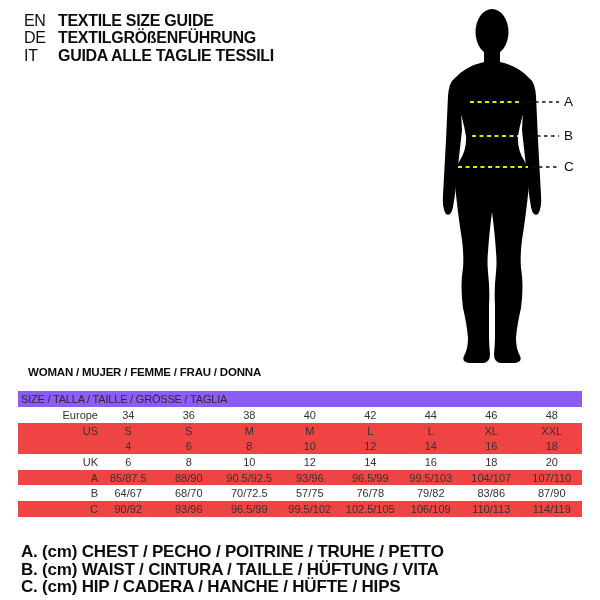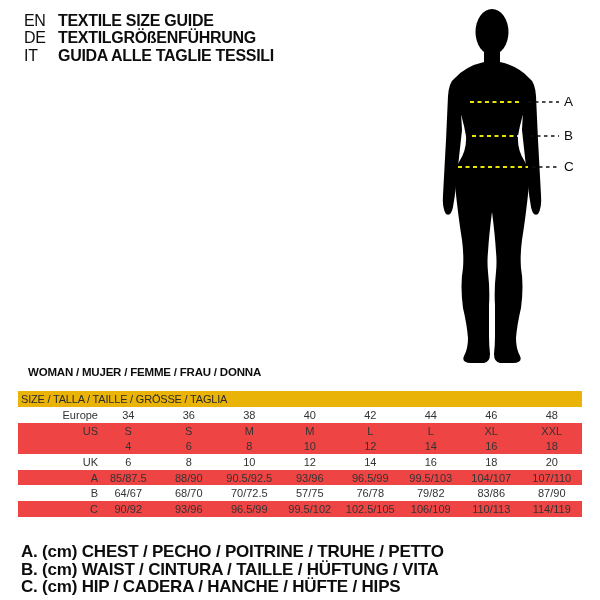--- a/index.html
+++ b/index.html
@@ -22,21 +22,21 @@
   .section-title{position:absolute;left:21px;top:366px;font-size:11.5px;font-weight:bold;color:#0d0d0d;letter-spacing:-0.2px;margin-left:7px;}
   
   table.size-table{
     position:absolute;left:18px;top:391px;width:564px;
     border-collapse:collapse;table-layout:fixed;
     font-size:11px;color:#333;
   }
   table.size-table col.lblcol{width:80px;}
   table.size-table td{height:15.7px;padding:0;text-align:center;vertical-align:middle;white-space:nowrap;}
   table.size-table td.thead{
-    background:#eab308;text-align:left;padding-left:3px;
+    background:#8b5cf6;text-align:left;padding-left:3px;
     color:#2b2b2b;font-size:11px;letter-spacing:-0.2px;height:16px;
   }
   table.size-table td.rowlabel{text-align:right;padding-left:3px;}
   table.size-table tr.shade td{background:#ef4444;}
   
   .legend{position:absolute;left:21px;top:543px;}
   .legend-line{font-size:17px;font-weight:bold;color:#0d0d0d;line-height:17.5px;letter-spacing:-0.2px;white-space:nowrap;}
 </style>
 </head>
 <body>

